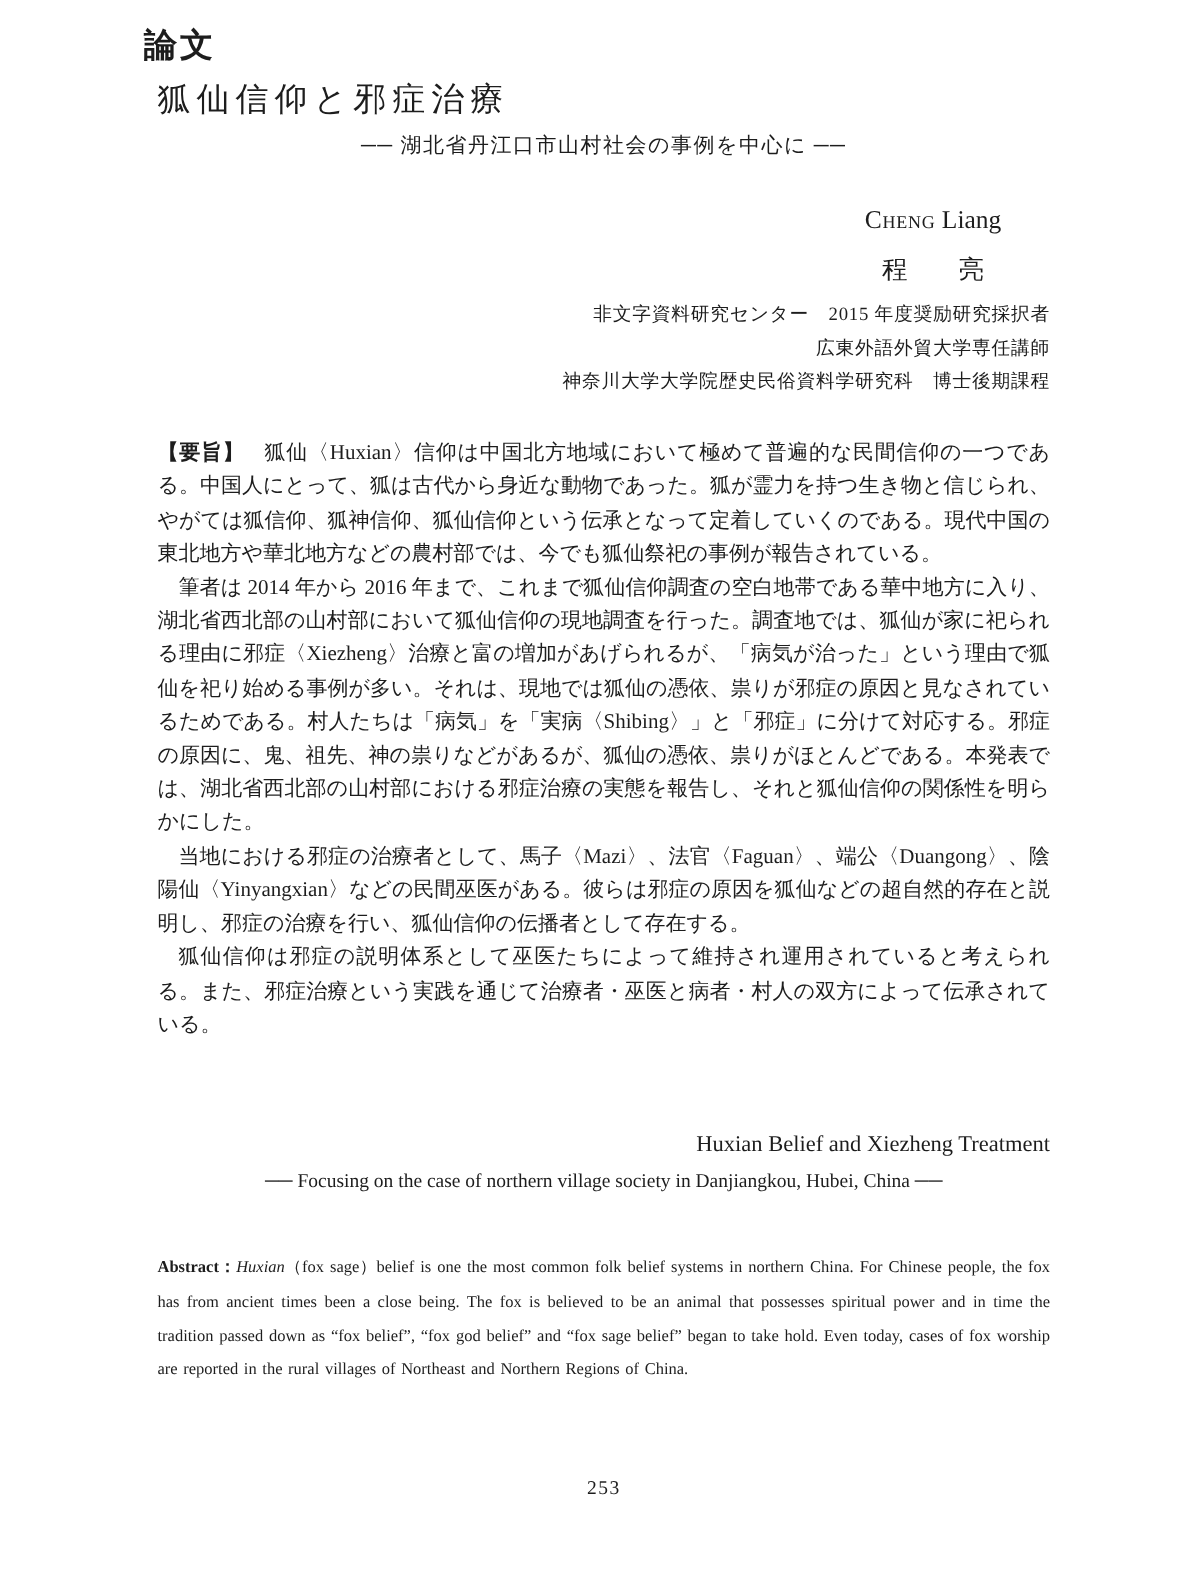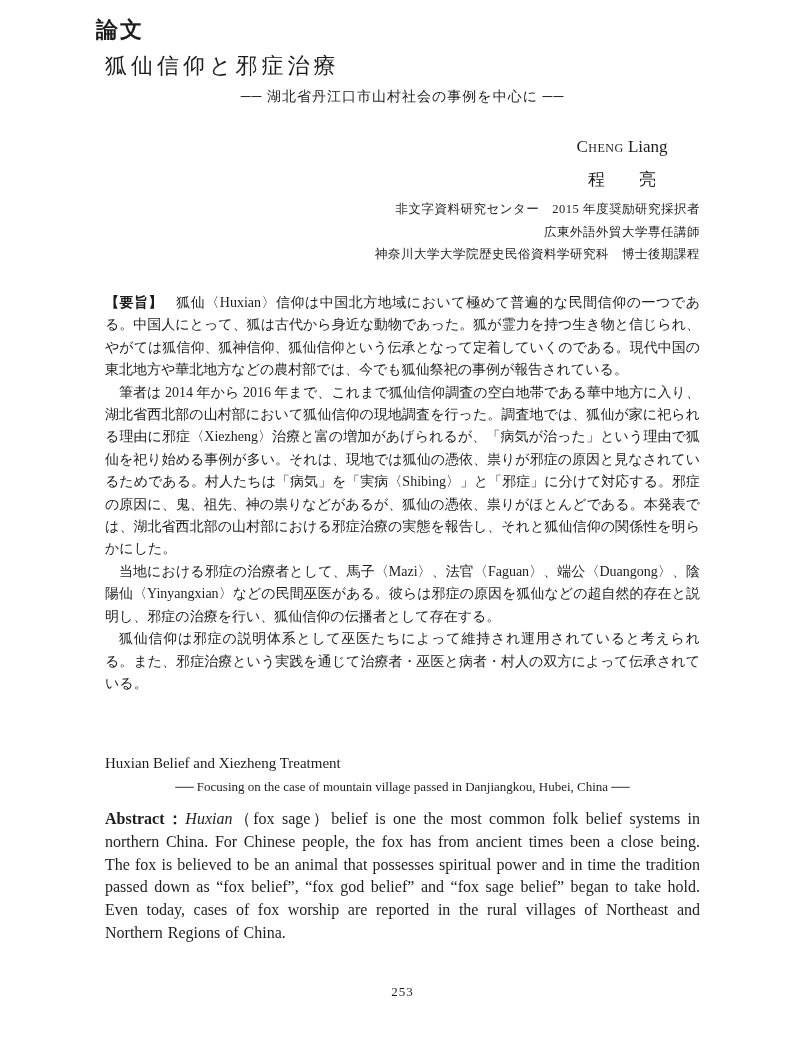--- a/index.html
+++ b/index.html
@@ -43,30 +43,30 @@
   .abstract-ja {
     position: absolute; left: 105px; top: 292px; width: 595px;
     font-size: 14px; line-height: 22.4px; text-align: justify;
   }
   .abstract-ja p { text-indent: 1em; }
   .abstract-ja p.first { text-indent: 0; }
   .label-bold { font-weight: bold; margin-right: 0.95em; }
 
   .title-en {
     position: absolute; left: 105px; top: 755px; width: 595px;
-    text-align: left; font-size: 15px; font-weight: normal;
+    text-align: right; font-size: 15px; font-weight: normal;
   }
   .subtitle-en {
     position: absolute; left: 105px; top: 779px; width: 595px;
     text-align: center; font-size: 13px;
   }
 
   .abstract-en {
-    position: absolute; left: 105px; top: 808px; width: 595px;
-    font-size: 16px; line-height: 22.8px; text-align: justify;
+    position: absolute; left: 105px; top: 834px; width: 595px;
+    font-size: 11px; line-height: 22.8px; text-align: justify;
     word-spacing: 1px;
   }
   .abstract-en p.cont { text-indent: 1em; }
   .abstract-label { font-weight: bold; }
   .italic { font-style: italic; }
 
   .page-number {
     position: absolute; left: 105px; top: 984px; width: 595px;
     text-align: center; font-size: 13px; letter-spacing: 1px;
   }
@@ -100,21 +100,21 @@
     <p class="first">
       <span class="label-bold">【要旨】</span><span>狐仙〈Huxian〉信仰は中国北方地域において極めて普遍的な民間信仰の一つである。中国人にとって、狐は古代から身近な動物であった。狐が霊力を持つ生き物と信じられ、やがては狐信仰、狐神信仰、狐仙信仰という伝承となって定着していくのである。現代中国の東北地方や華北地方などの農村部では、今でも狐仙祭祀の事例が報告されている。</span>
     </p>
     <p>筆者は 2014 年から 2016 年まで、これまで狐仙信仰調査の空白地帯である華中地方に入り、湖北省西北部の山村部において狐仙信仰の現地調査を行った。調査地では、狐仙が家に祀られる理由に邪症〈Xiezheng〉治療と富の増加があげられるが、「病気が治った」という理由で狐仙を祀り始める事例が多い。それは、現地では狐仙の憑依、祟りが邪症の原因と見なされているためである。村人たちは「病気」を「実病〈Shibing〉」と「邪症」に分けて対応する。邪症の原因に、鬼、祖先、神の祟りなどがあるが、狐仙の憑依、祟りがほとんどである。本発表では、湖北省西北部の山村部における邪症治療の実態を報告し、それと狐仙信仰の関係性を明らかにした。</p>
     <p>当地における邪症の治療者として、馬子〈Mazi〉、法官〈Faguan〉、端公〈Duangong〉、陰陽仙〈Yinyangxian〉などの民間巫医がある。彼らは邪症の原因を狐仙などの超自然的存在と説明し、邪症の治療を行い、狐仙信仰の伝播者として存在する。</p>
     <p>狐仙信仰は邪症の説明体系として巫医たちによって維持され運用されていると考えられる。また、邪症治療という実践を通じて治療者・巫医と病者・村人の双方によって伝承されている。</p>
   </div>
 
   <div class="title-en">Huxian Belief and Xiezheng Treatment</div>
 
-  <div class="subtitle-en">── Focusing on the case of mountain village passed in Danjiangkou, Hubei, China ──</div>
+  <div class="subtitle-en">── Focusing on the case of northern village society in Danjiangkou, Hubei, China ──</div>
 
   <div class="abstract-en">
     <p>
       <span class="abstract-label">Abstract：</span><span class="italic">Huxian</span><span>（fox sage）belief is one the most common folk belief systems in northern China. For Chinese people, the fox has from ancient times been a close being. The fox is believed to be an animal that possesses spiritual power and in time the tradition passed down as “fox belief”, “fox god belief” and “fox sage belief” began to take hold. Even today, cases of fox worship are reported in the rural villages of Northeast and Northern Regions of China.</span>
     </p>
   </div>
 
   <div class="page-number">253</div>
 
 </div>

